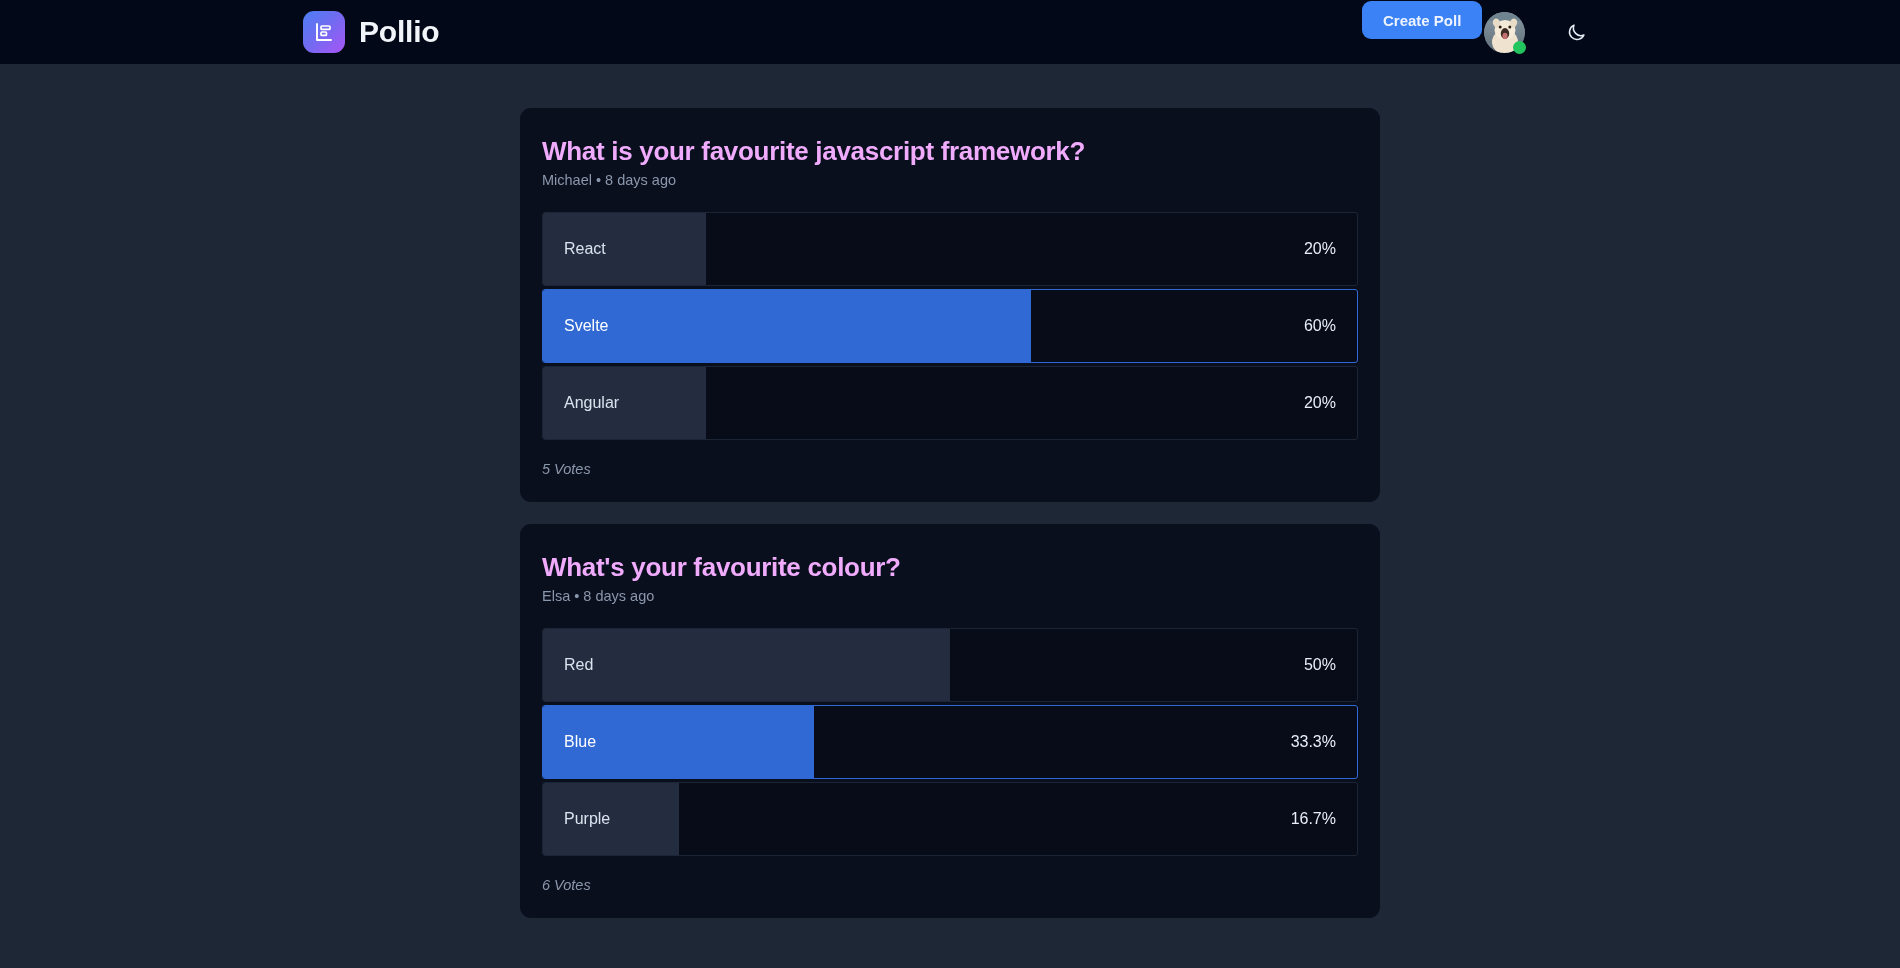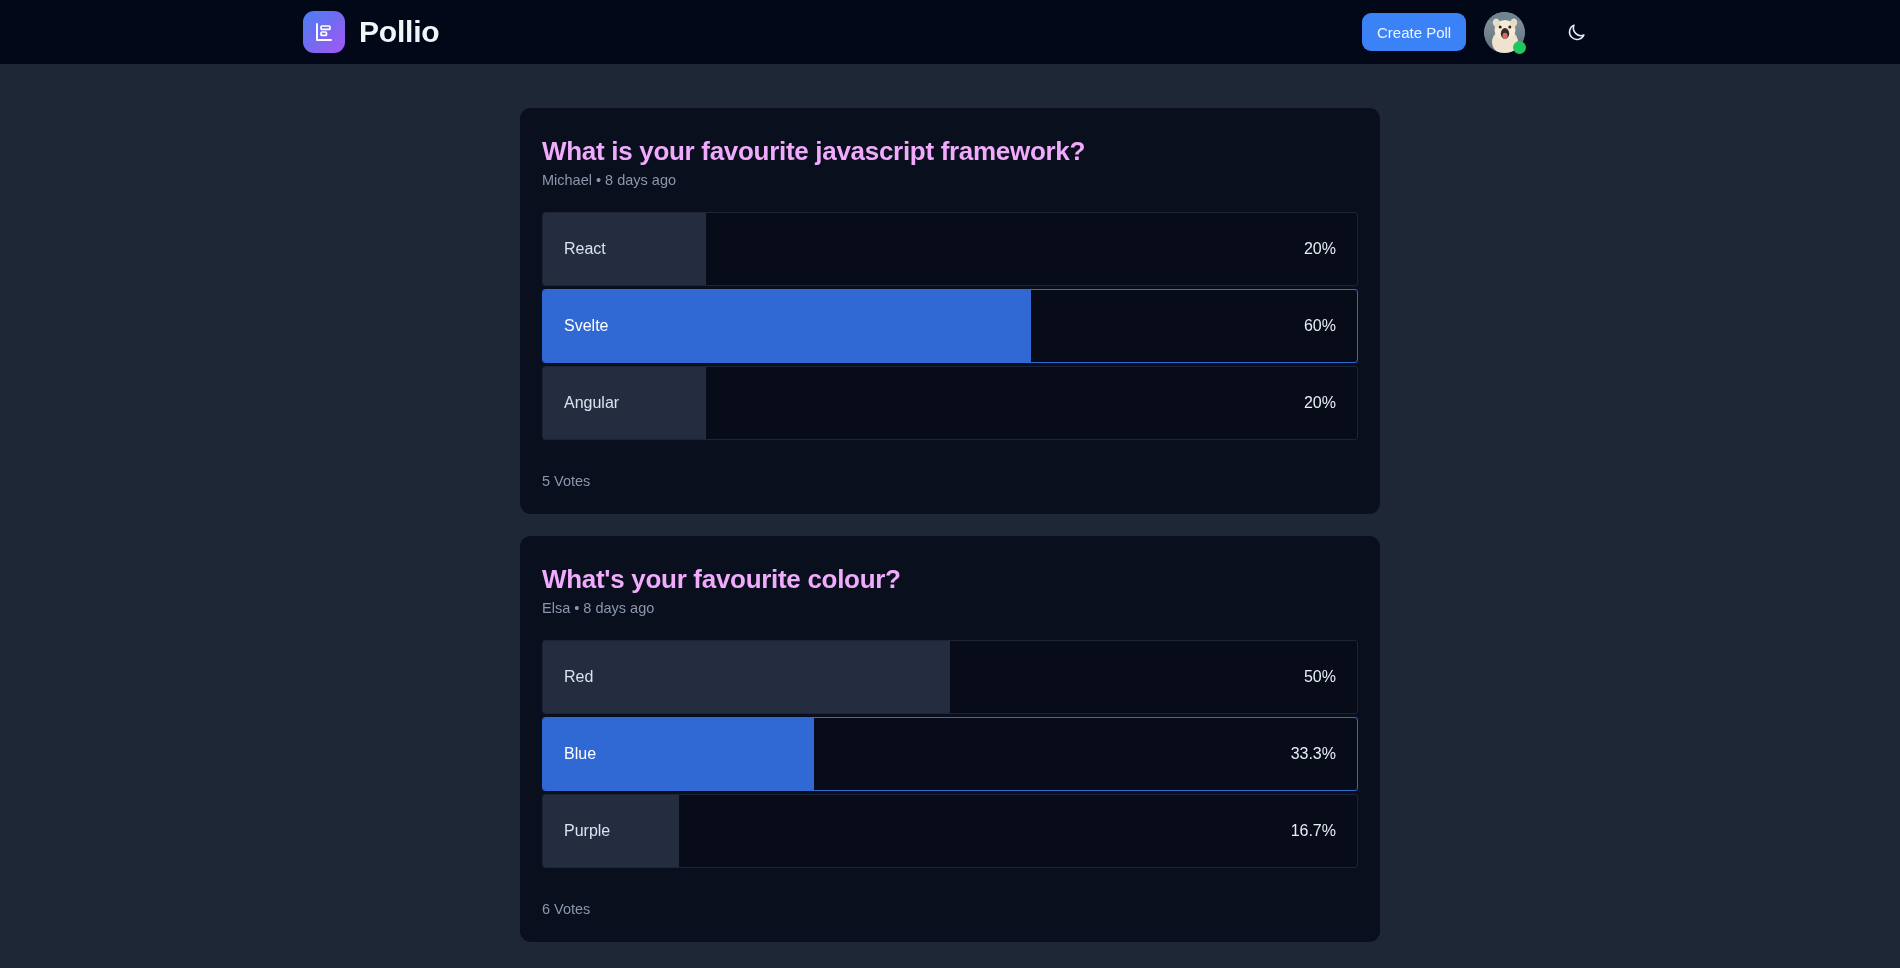--- a/index.html
+++ b/index.html
@@ -40,30 +40,30 @@
   .brand-name {
     font-size: 30px;
     font-weight: 700;
     color: #f1f5f9;
     letter-spacing: -0.2px;
     white-space: nowrap;
   }
   .create-btn {
     position: absolute;
     left: 1362px;
-    top: 13px;
+    top: 1px;
     height: 38px;
-    padding: 0 15px;
+    padding: 0 21px;
     border: none;
     border-radius: 9px;
     background: #3b82f6;
     color: #eef4ff;
     font-family: "Liberation Sans", sans-serif;
     font-size: 15px;
-    font-weight: 400;
+    font-weight: 700;
     cursor: pointer;
     white-space: nowrap;
     display: flex; align-items: center; justify-content: center;
   }
 
   .avatar-wrap {
     position: absolute;
     left: 1484px;
     top: 12px;
     width: 41px; height: 41px;
@@ -158,24 +158,25 @@
     position: relative;
     z-index: 2;
     margin-left: auto;
     padding-right: 21px;
     font-size: 16px;
     color: #e8eef8;
     line-height: 1;
   }
 
   .votes {
-    margin-top: 34px;
+    margin-top: 22px;
     font-size: 14.5px;
     color: #8b97ab;
     line-height: 1;
+    font-style: italic;
   }
 </style>
 </head>
 <body>
 
 <div class="topbar">
 
   <div class="brand">
     <span class="brand-logo">
       <svg width="24" height="24" viewBox="0 0 24 24" fill="none" aria-hidden="true">

